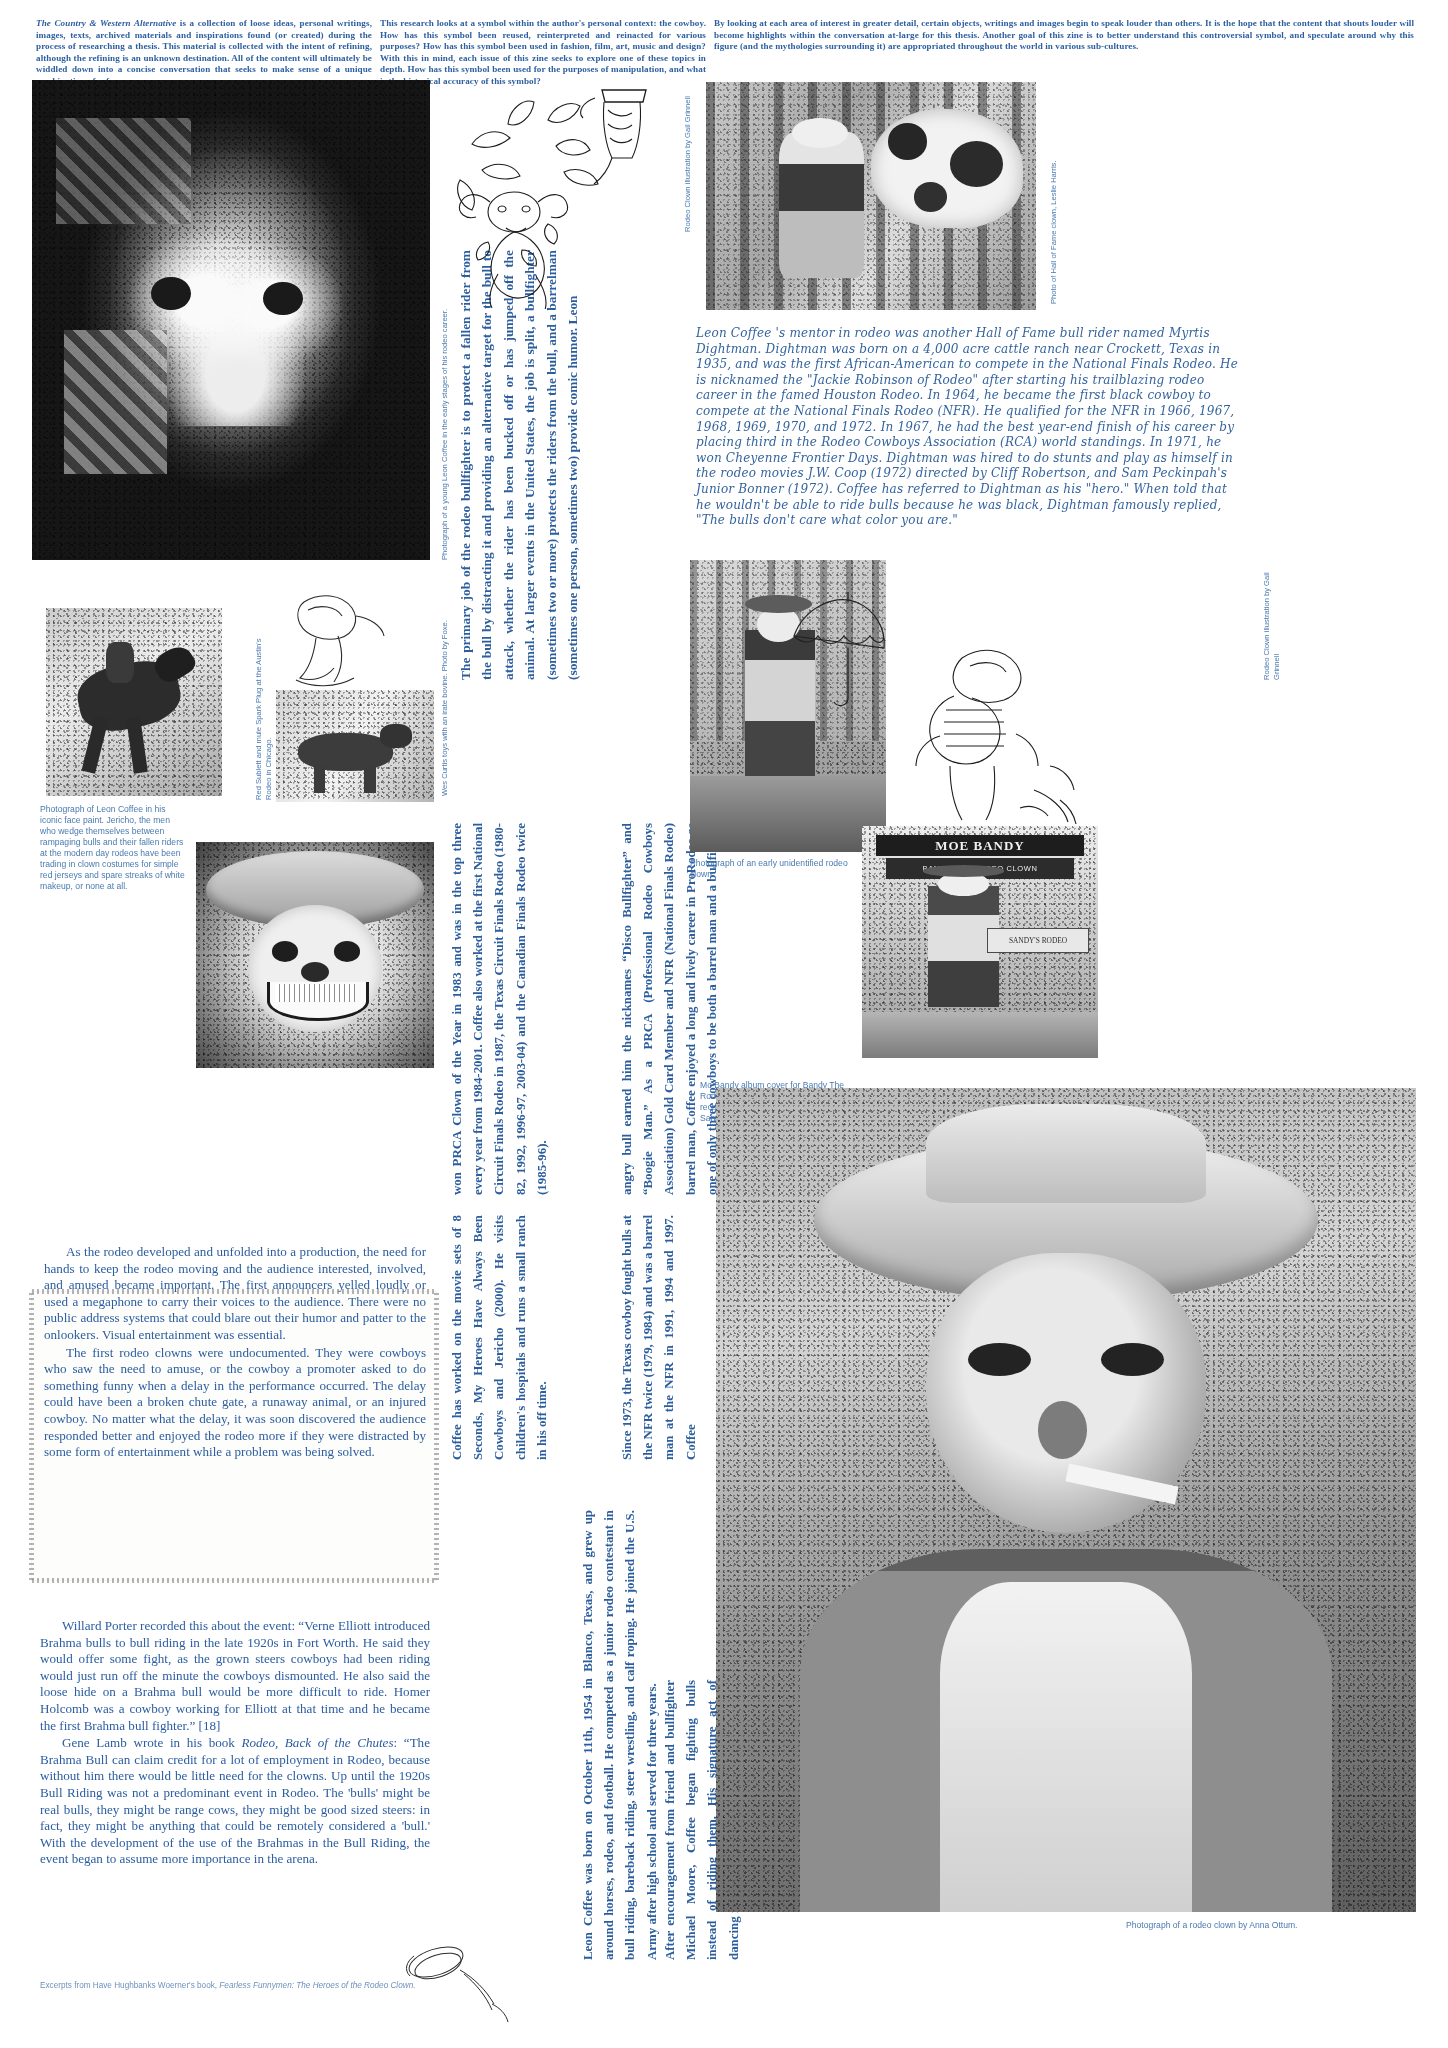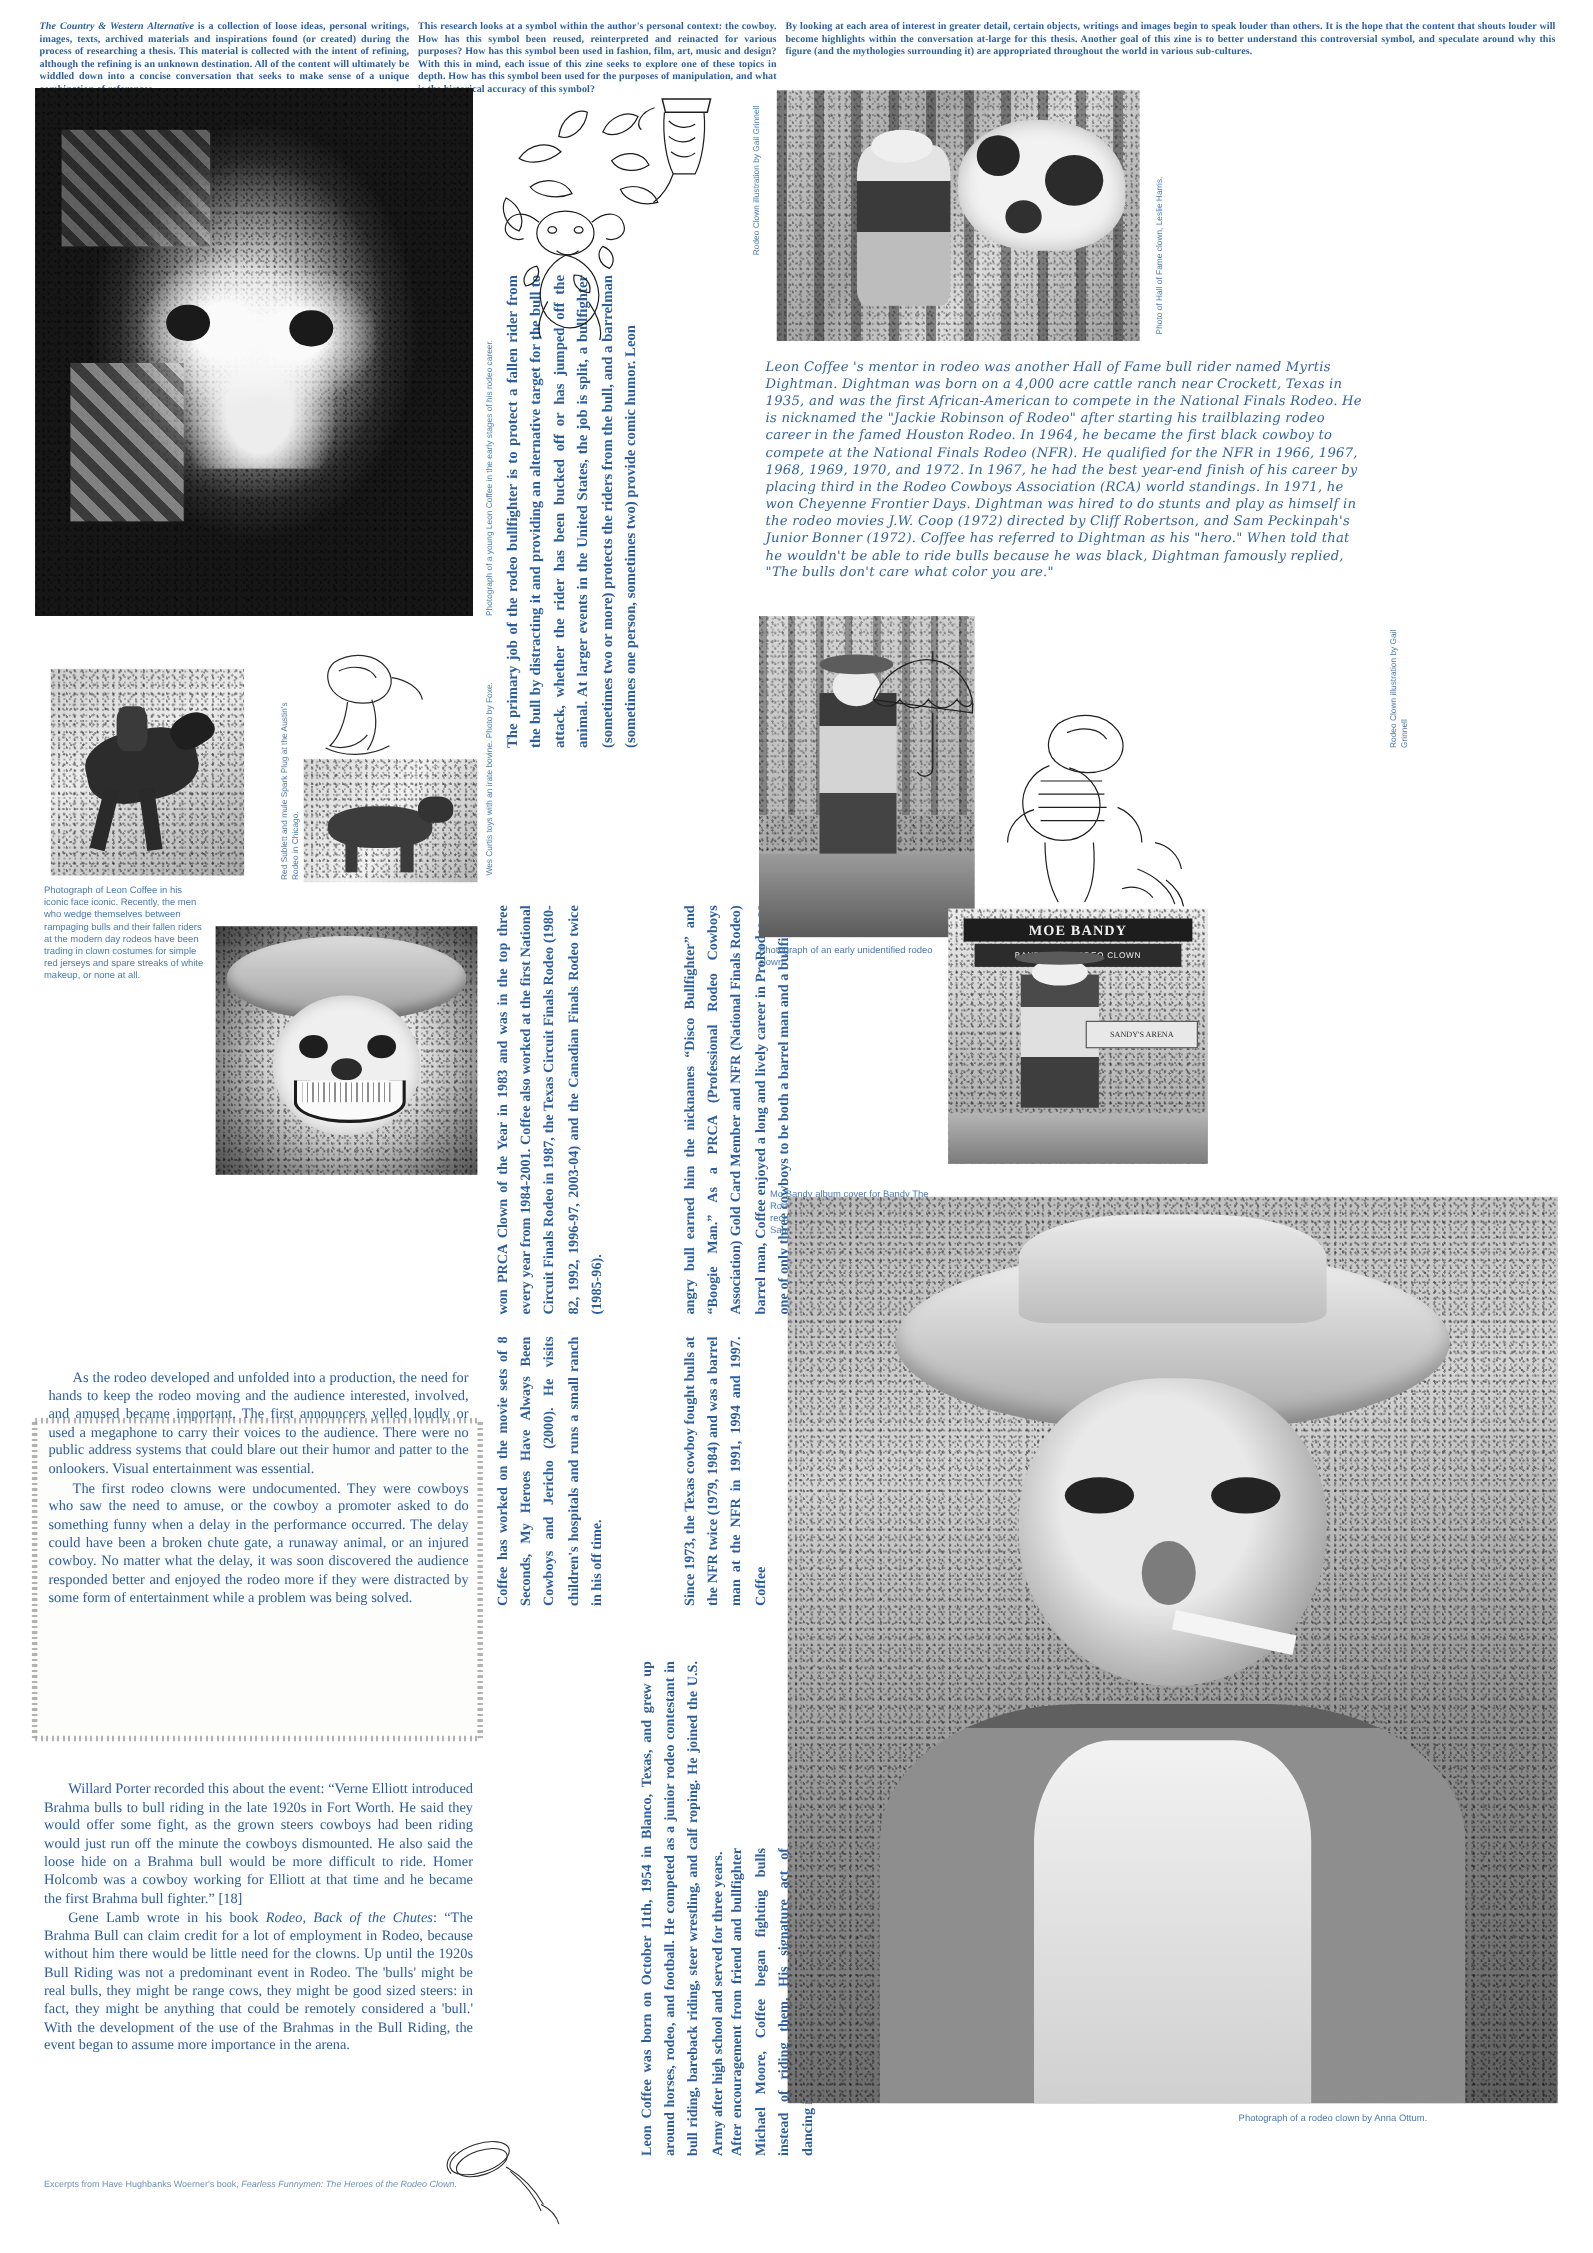--- a/index.html
+++ b/index.html
@@ -237,21 +237,21 @@
       <path d="M22 22 c12-6 28-4 34 6"></path>
       <path d="M30 50 c-2 16 -6 30 -16 40 c12 4 26 0 34-10"></path>
       <path d="M52 48 c6 18 4 34 -4 46"></path>
       <path d="M10 92 c16 8 40 8 58 -2"></path>
       <path d="M70 28 c14 2 26 10 28 20"></path>
     </g>
   </svg>
 
   <div class="vcap" style="left:440px;top:796px;width:210px;">Wes Curtis toys with an irate bovine. Photo by Foxe.</div>
 
-  <div class="cap" style="left:40px;top:804px;width:146px;">Photograph of Leon Coffee in his iconic face iconic. Recently, the men who wedge themselves between rampaging bulls and their fallen riders at the modern day rodeos have been trading in clown costumes for simple red jerseys and spare streaks of white makeup, or none at all.</div>
+  <div class="cap" style="left:40px;top:804px;width:146px;">Photograph of Leon Coffee in his iconic face paint. Jericho, the men who wedge themselves between rampaging bulls and their fallen riders at the modern day rodeos have been trading in clown costumes for simple red jerseys and spare streaks of white makeup, or none at all.</div>
 
   <div class="ph" style="left:196px;top:842px;width:238px;height:226px;
               background:radial-gradient(ellipse at 52% 52%, #f4f4f4 0 28%, #c8c8c8 48%, #777 76%, #3c3c3c 100%);">
     <div class="grain noise"></div>
 
     <div style="position:absolute;left:4%;top:4%;width:92%;height:34%;border-radius:50%;
        background:linear-gradient(180deg,#dcdcdc,#9e9e9e);box-shadow:inset 0 -6px 10px rgba(0,0,0,.3);"></div>
 
     <div style="position:absolute;left:22%;top:28%;width:56%;height:56%;border-radius:50%;
        background:#efefef;box-shadow:inset 0 0 14px rgba(0,0,0,.2);"></div>
@@ -326,21 +326,21 @@
        background:#2c2c2c;color:#ededed;font-family:'Liberation Sans',sans-serif;
        font-size:7.5px;letter-spacing:.6px;display:flex;align-items:center;justify-content:center;text-align:center;">BANDY THE RODEO CLOWN</div>
 
     <div style="position:absolute;left:28%;top:26%;width:30%;height:52%;
        background:linear-gradient(180deg,#4a4a4a 0 24%, #e0e0e0 24% 62%, #3e3e3e 62% 100%);"></div>
     <div style="position:absolute;left:32%;top:20%;width:22%;height:10%;border-radius:50%;background:#efefef;"></div>
     <div style="position:absolute;left:26%;top:17%;width:34%;height:5%;border-radius:50%;background:#5a5a5a;"></div>
 
     <div style="position:absolute;right:4%;top:44%;width:42%;height:10%;
        background:#e8e8e8;border:1px solid #4a4a4a;font-family:'Liberation Serif',serif;
-       font-size:7.4px;color:#2c2c2c;display:flex;align-items:center;justify-content:center;">SANDY'S ARENA</div>
+       font-size:7.4px;color:#2c2c2c;display:flex;align-items:center;justify-content:center;">SANDY'S RODEO</div>
     <div style="position:absolute;left:0;bottom:0;width:100%;height:20%;
        background:linear-gradient(180deg,#b5b5b5,#7b7b7b);"></div>
   </div>
   <div class="cap" style="left:700px;top:1080px;width:168px;">Mo Bandy album cover for Bandy The Rodeo Clown. The song was co-written and recorded by American country music artists Sanger D. Shafer and Lefty Frizzell.</div>
 
   <div class="torn" style="left:32px;top:1292px;width:404px;height:288px;">
     <div class="torn-l"></div>
     <div class="torn-r"></div>
   </div>
   <div class="art" style="left:44px;top:1244px;width:382px;">

